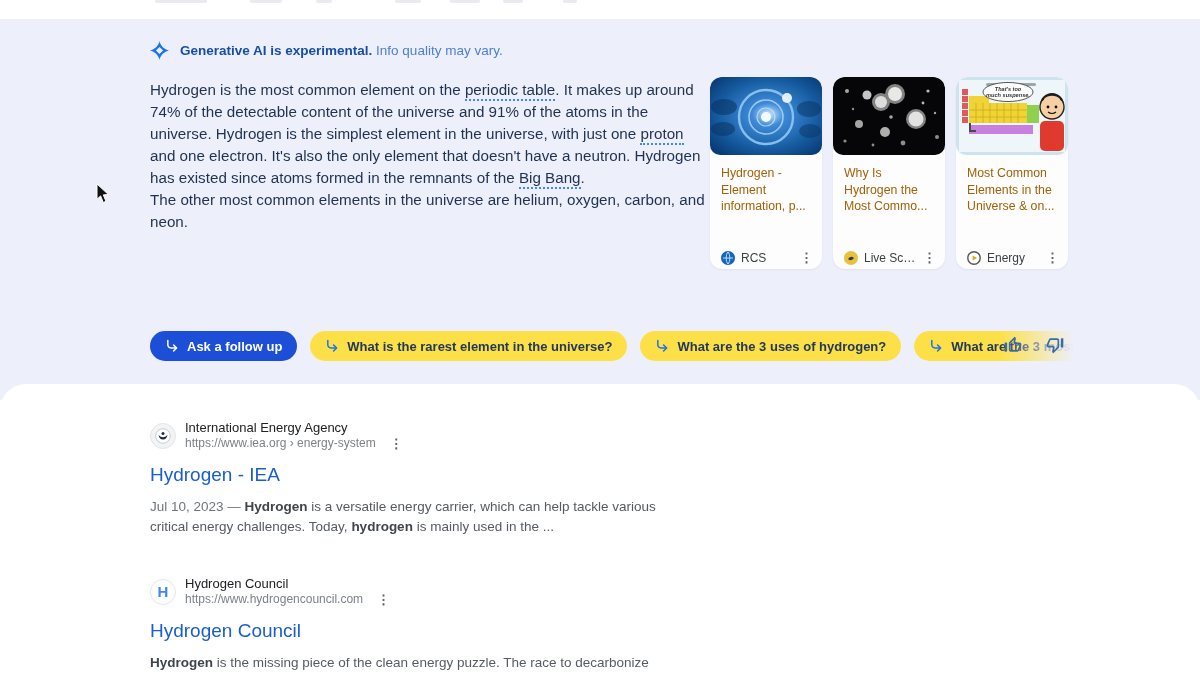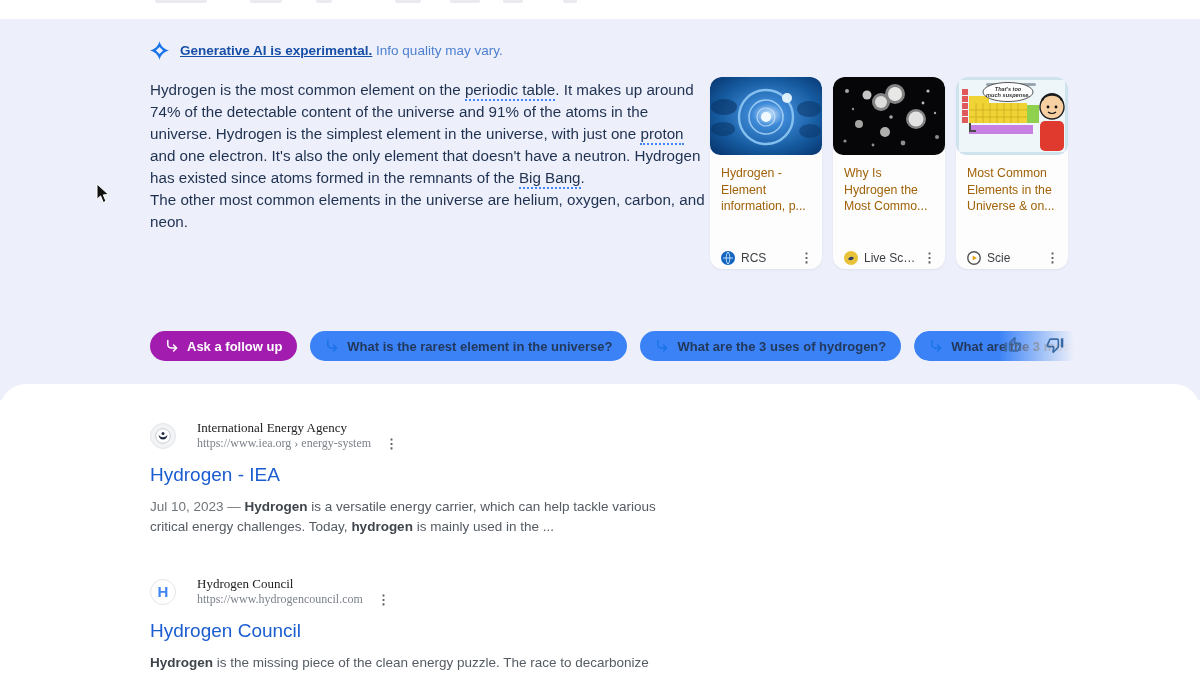--- a/index.html
+++ b/index.html
@@ -10,21 +10,21 @@
   .top-strip { position:relative; height:19px; background:#ffffff; }
   .top-strip .smudge { position:absolute; top:0; height:3px; border-radius:0 0 2px 2px;
     background:#dde1e8; opacity:.65; }
 
   
   .ai-panel { position:relative; height:381px; background:#edf0fa; }
 
   .disclaimer { position:absolute; left:150px; top:22px; display:flex; align-items:center; gap:11px; }
   .disclaimer .spark { width:19px; height:19px; display:inline-block; }
   .disclaimer .txt { font-size:13.5px; }
-  .disclaimer .txt b { color:#174ea6; font-weight:700;text-decoration:underline; }
+  .disclaimer .txt b { color:#174ea6; font-weight:700; }
   .disclaimer .txt span.rest { color:#4d7fd0; font-weight:400; }
 
   .answer { position:absolute; left:150px; top:60px; width:556px; color:#1f3150;
     font-size:15.2px; line-height:22px; }
   .answer p + p { }
   .dotted-link { border-bottom:2px dotted #4285f4; cursor:pointer; padding-bottom:1px; }
 
   
   .cards { position:absolute; left:710px; top:58px; display:flex; gap:11px; }
   .card { width:112px; height:192px; background:#fdfdfe; border-radius:12px; overflow:hidden;
@@ -35,40 +35,40 @@
   .card .src { margin-top:auto; display:flex; align-items:center; gap:6px; padding:0 9px 4px 11px; }
   .card .src .fav { width:14px; height:14px; flex:none; }
   .card .src .sname { font-size:12px; color:#3c4043; white-space:nowrap; overflow:hidden;
     text-overflow:ellipsis; max-width:62px; }
   .card .src .dots { margin-left:auto; color:#5f6368; font-size:13px; font-weight:700; cursor:pointer; }
 
   
   .chips { position:absolute; left:150px; top:312px; display:flex; gap:13px; align-items:center; }
   .chip { height:30px; display:flex; align-items:center; gap:8px; padding:0 15px;
     border-radius:16px; font-size:13px; font-weight:600; white-space:nowrap; cursor:pointer; }
-  .chip.primary { background:#a21caf; color:#ffffff; }
-  .chip.ghost { background:#3b82f6; color:#22385c; }
+  .chip.primary { background:#1d4ed8; color:#ffffff; }
+  .chip.ghost { background:#fde047; color:#22385c; }
   .chip .arrow { width:14px; height:14px; flex:none; }
   .chip.fade { width:170px; overflow:hidden; padding-right:0;
     -webkit-mask-image:linear-gradient(90deg,#000 50%,transparent 94%);
     mask-image:linear-gradient(90deg,#000 50%,transparent 94%); }
 
   .feedback { position:absolute; left:1003px; top:316px; display:flex; gap:22px; }
   .feedback .fb { width:20px; height:20px; cursor:pointer; }
 
   
   .results-sheet { position:relative; background:#ffffff; border-radius:26px 26px 0 0;
     margin-top:-16px; height:311px; padding:36px 0 0 150px; }
   .result { width:520px; }
   .result + .result { margin-top:40px; }
   .r-head { display:flex; align-items:center; }
   .r-fav { width:26px; height:26px; border-radius:50%; background:#f1f3f4; border:1px solid #e3e6ea;
     display:flex; align-items:center; justify-content:center; flex:none; overflow:hidden; }
   .r-fav .hletter { color:#4285f4; font-weight:700; font-size:15px; font-family:"Liberation Sans", sans-serif; }
-  .r-meta { margin-left:21px;font-family:Liberation Serif, serif; }
+  .r-meta { margin-left:9px; }
   .r-site { font-size:13px; color:#202124; line-height:16px; }
   .r-url { font-size:12px; color:#7c828a; line-height:15px; }
   .r-dots { margin-left:14px; color:#5f6368; font-size:13px; font-weight:700;
     align-self:flex-end; cursor:pointer; }
   .r-title { margin-top:13px; font-size:19px; color:#1a5dd0; cursor:pointer; }
   .r-snippet { margin-top:11px; font-size:13.5px; line-height:19.5px; color:#555b63; max-width:506px; }
   .r-snippet b { color:#3f454c; }
   .r-snippet .muted { color:#70757a; }
 
   
@@ -216,21 +216,21 @@
             <circle cx="100" cy="30" r="1.4" fill="#111"></circle>
     <path d="M92 35 q4 3 8 0" fill="none" stroke="#111" stroke-width="1.2"></path>
   </svg>
         </div>
         <div class="c-title">Most Common Elements in the Universe &amp; on...</div>
         <div class="src">
           <span class="fav"><svg width="14" height="14" viewBox="0 0 14 14">
               <circle cx="7" cy="7" r="6.2" fill="#ffffff" stroke="#555555" stroke-width="1.4"></circle>
               <path d="M5.6 4.4 L10 7 L5.6 9.6 Z" fill="#e8a21c"></path>
             </svg></span>
-          <span class="sname">Scie</span>
+          <span class="sname">Energy</span>
           <span class="dots">⋮</span>
         </div>
       </div>
     </div>
 
   <div class="chips" id="chips">
       <div class="chip primary">
         <svg class="arrow" viewBox="0 0 16 16" width="14" height="14">
   <path d="M3.2 1.8 v4.9 a3.6 3.6 0 0 0 3.6 3.6 h6" fill="none" stroke="#ffffff" stroke-width="1.7" stroke-linecap="round"></path>
   <path d="M9.8 6.8 L13.3 10.3 L9.8 13.8" fill="none" stroke="#ffffff" stroke-width="1.7" stroke-linecap="round" stroke-linejoin="round"></path>

